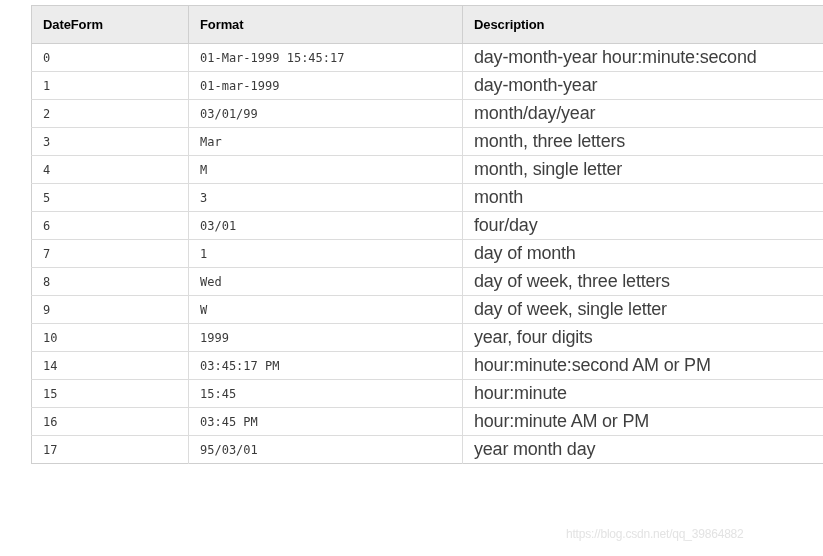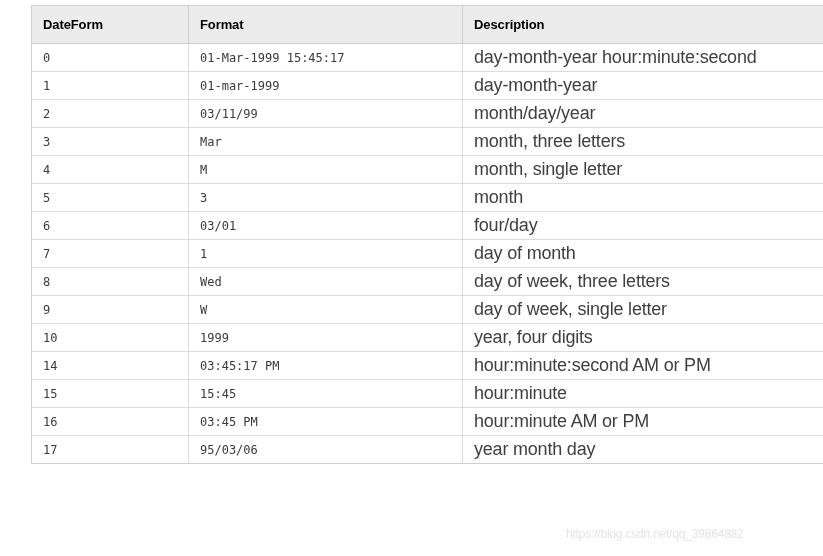--- a/index.html
+++ b/index.html
@@ -112,21 +112,21 @@
           <td class="cell-format">01-Mar-1999 15:45:17</td>
           <td class="cell-desc">day-month-year hour:minute:second</td>
         </tr>
         <tr>
           <td class="cell-dateform">1</td>
           <td class="cell-format">01-mar-1999</td>
           <td class="cell-desc">day-month-year</td>
         </tr>
         <tr>
           <td class="cell-dateform">2</td>
-          <td class="cell-format">03/11/99</td>
+          <td class="cell-format">03/01/99</td>
           <td class="cell-desc">month/day/year</td>
         </tr>
         <tr>
           <td class="cell-dateform">3</td>
           <td class="cell-format">Mar</td>
           <td class="cell-desc">month, three letters</td>
         </tr>
         <tr>
           <td class="cell-dateform">4</td>
           <td class="cell-format">M</td>
@@ -172,20 +172,20 @@
           <td class="cell-format">15:45</td>
           <td class="cell-desc">hour:minute</td>
         </tr>
         <tr>
           <td class="cell-dateform">16</td>
           <td class="cell-format">03:45 PM</td>
           <td class="cell-desc">hour:minute AM or PM</td>
         </tr>
         <tr>
           <td class="cell-dateform">17</td>
-          <td class="cell-format">95/03/06</td>
+          <td class="cell-format">95/03/01</td>
           <td class="cell-desc">year month day</td>
         </tr>
       </tbody>
   </table>
 </div>
 
 <div id="watermark">https://blog.csdn.net/qq_39864882</div>
 
 </body></html>

